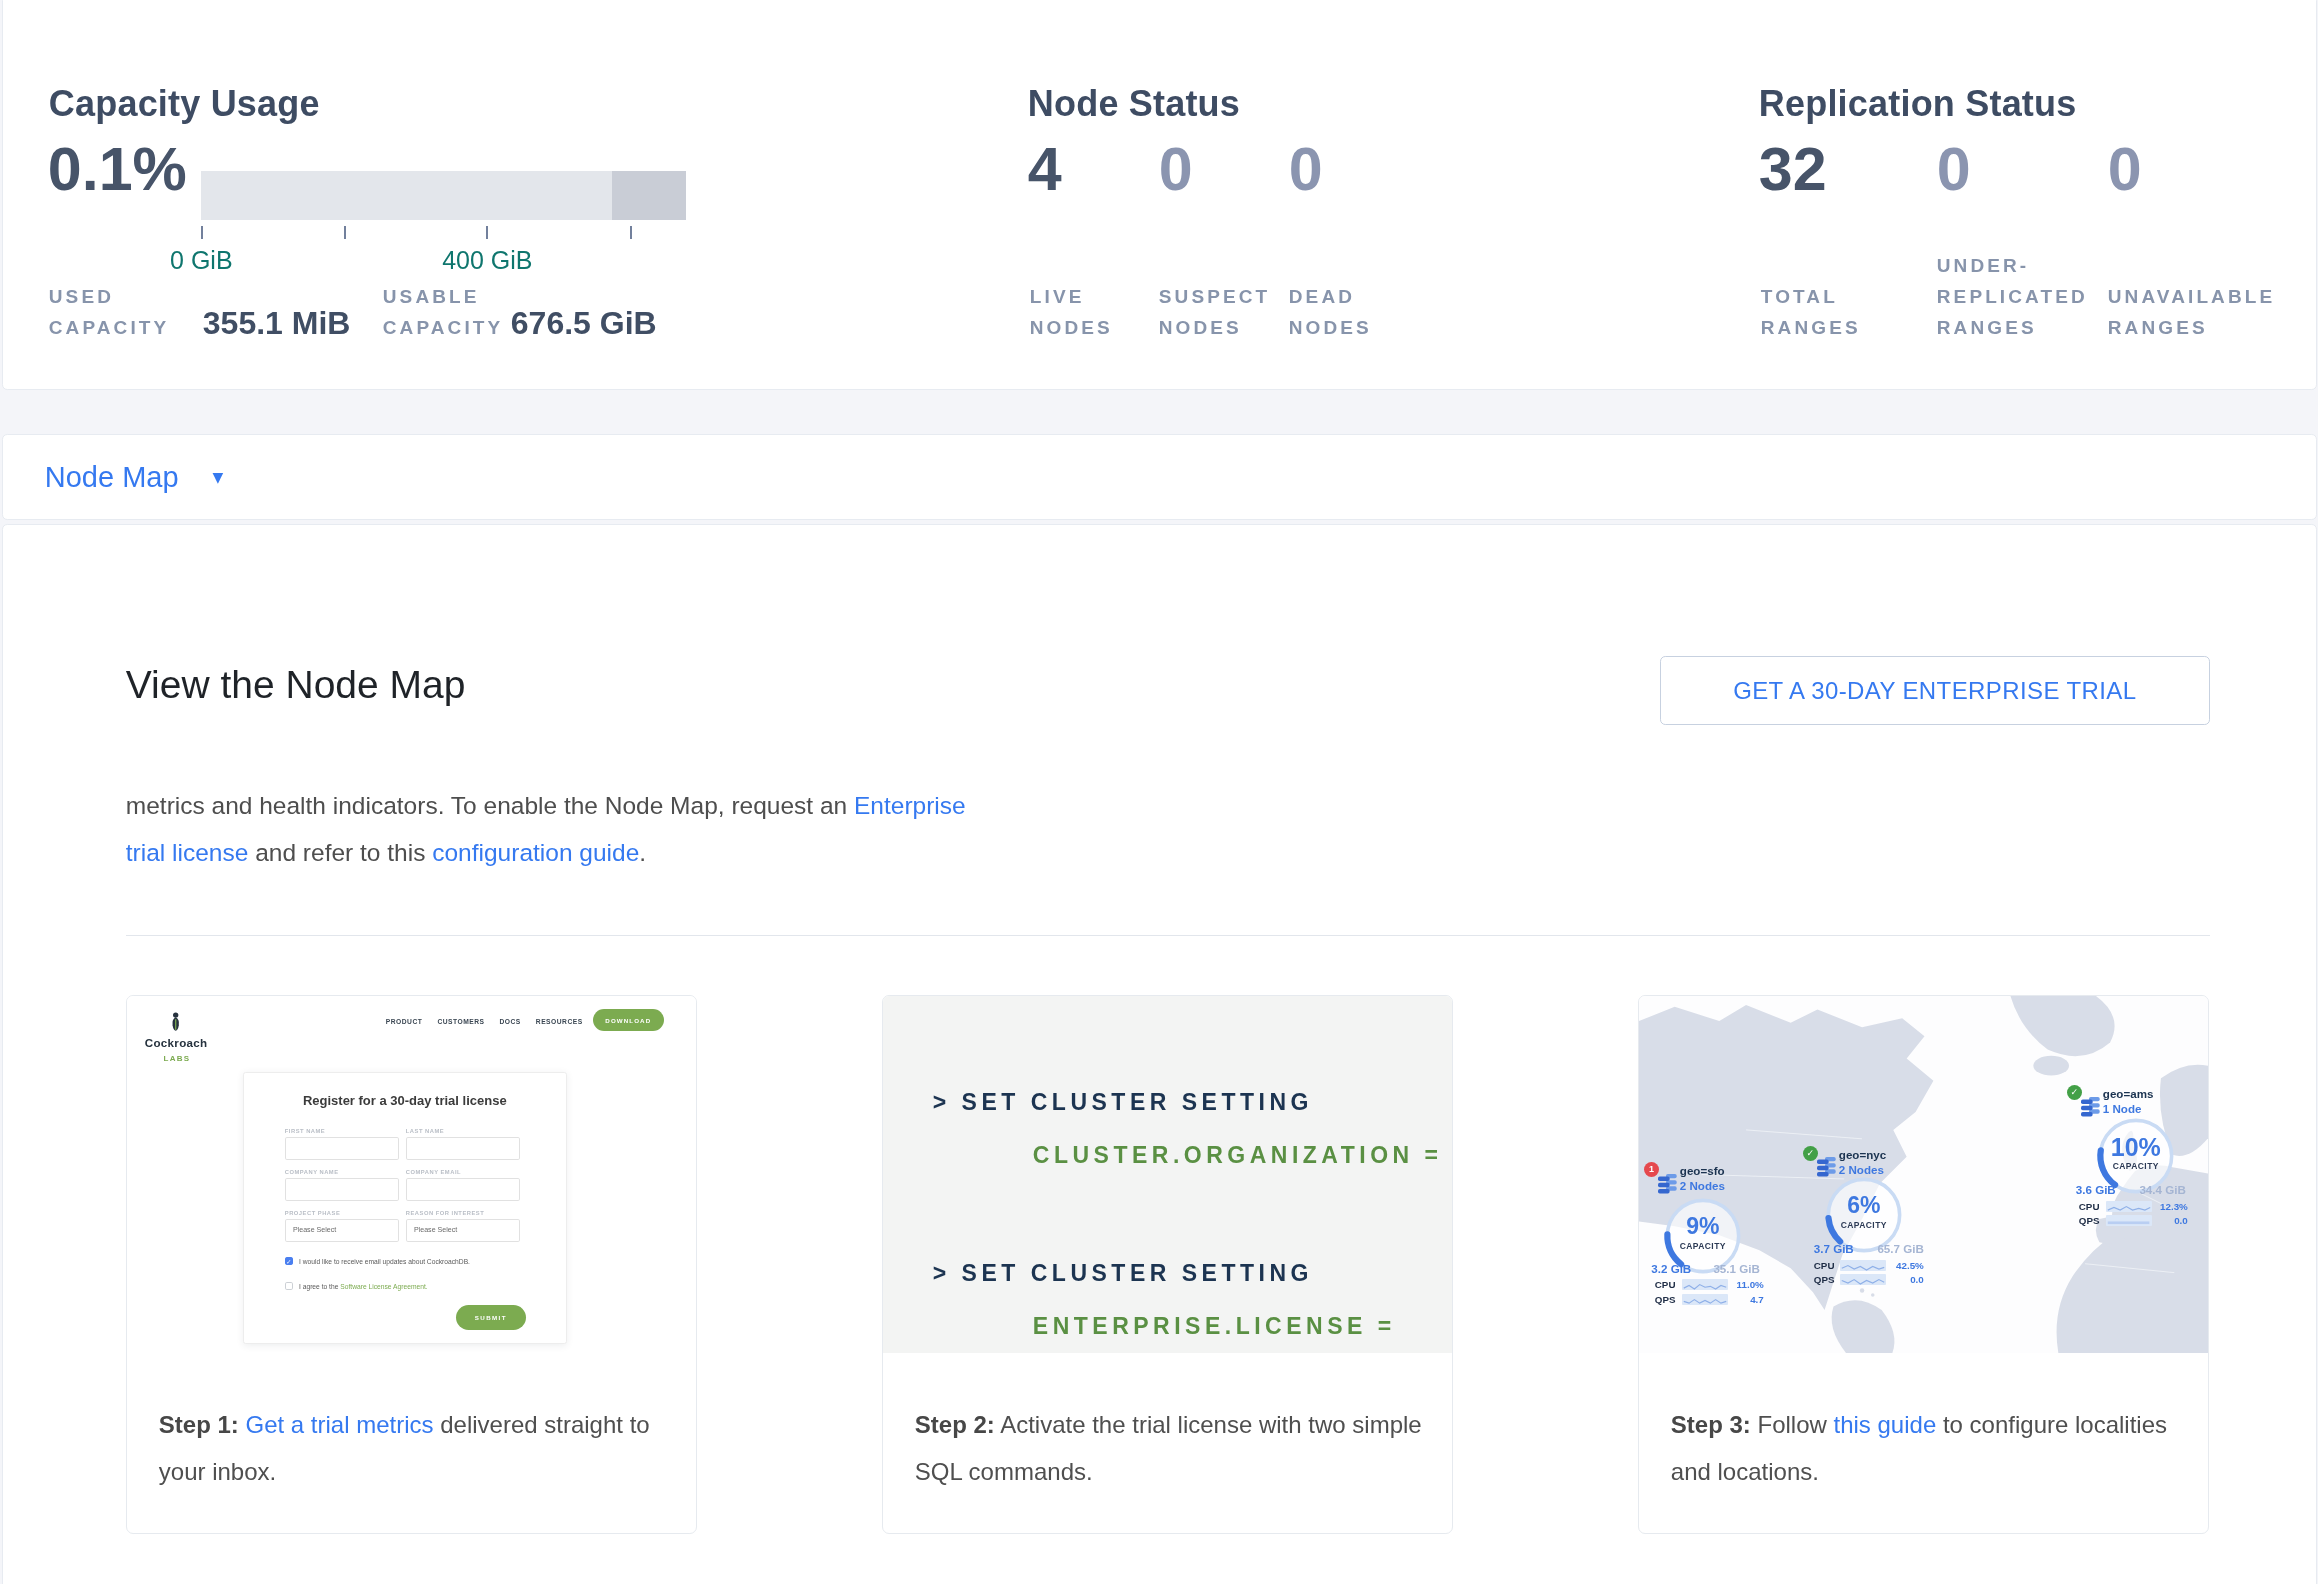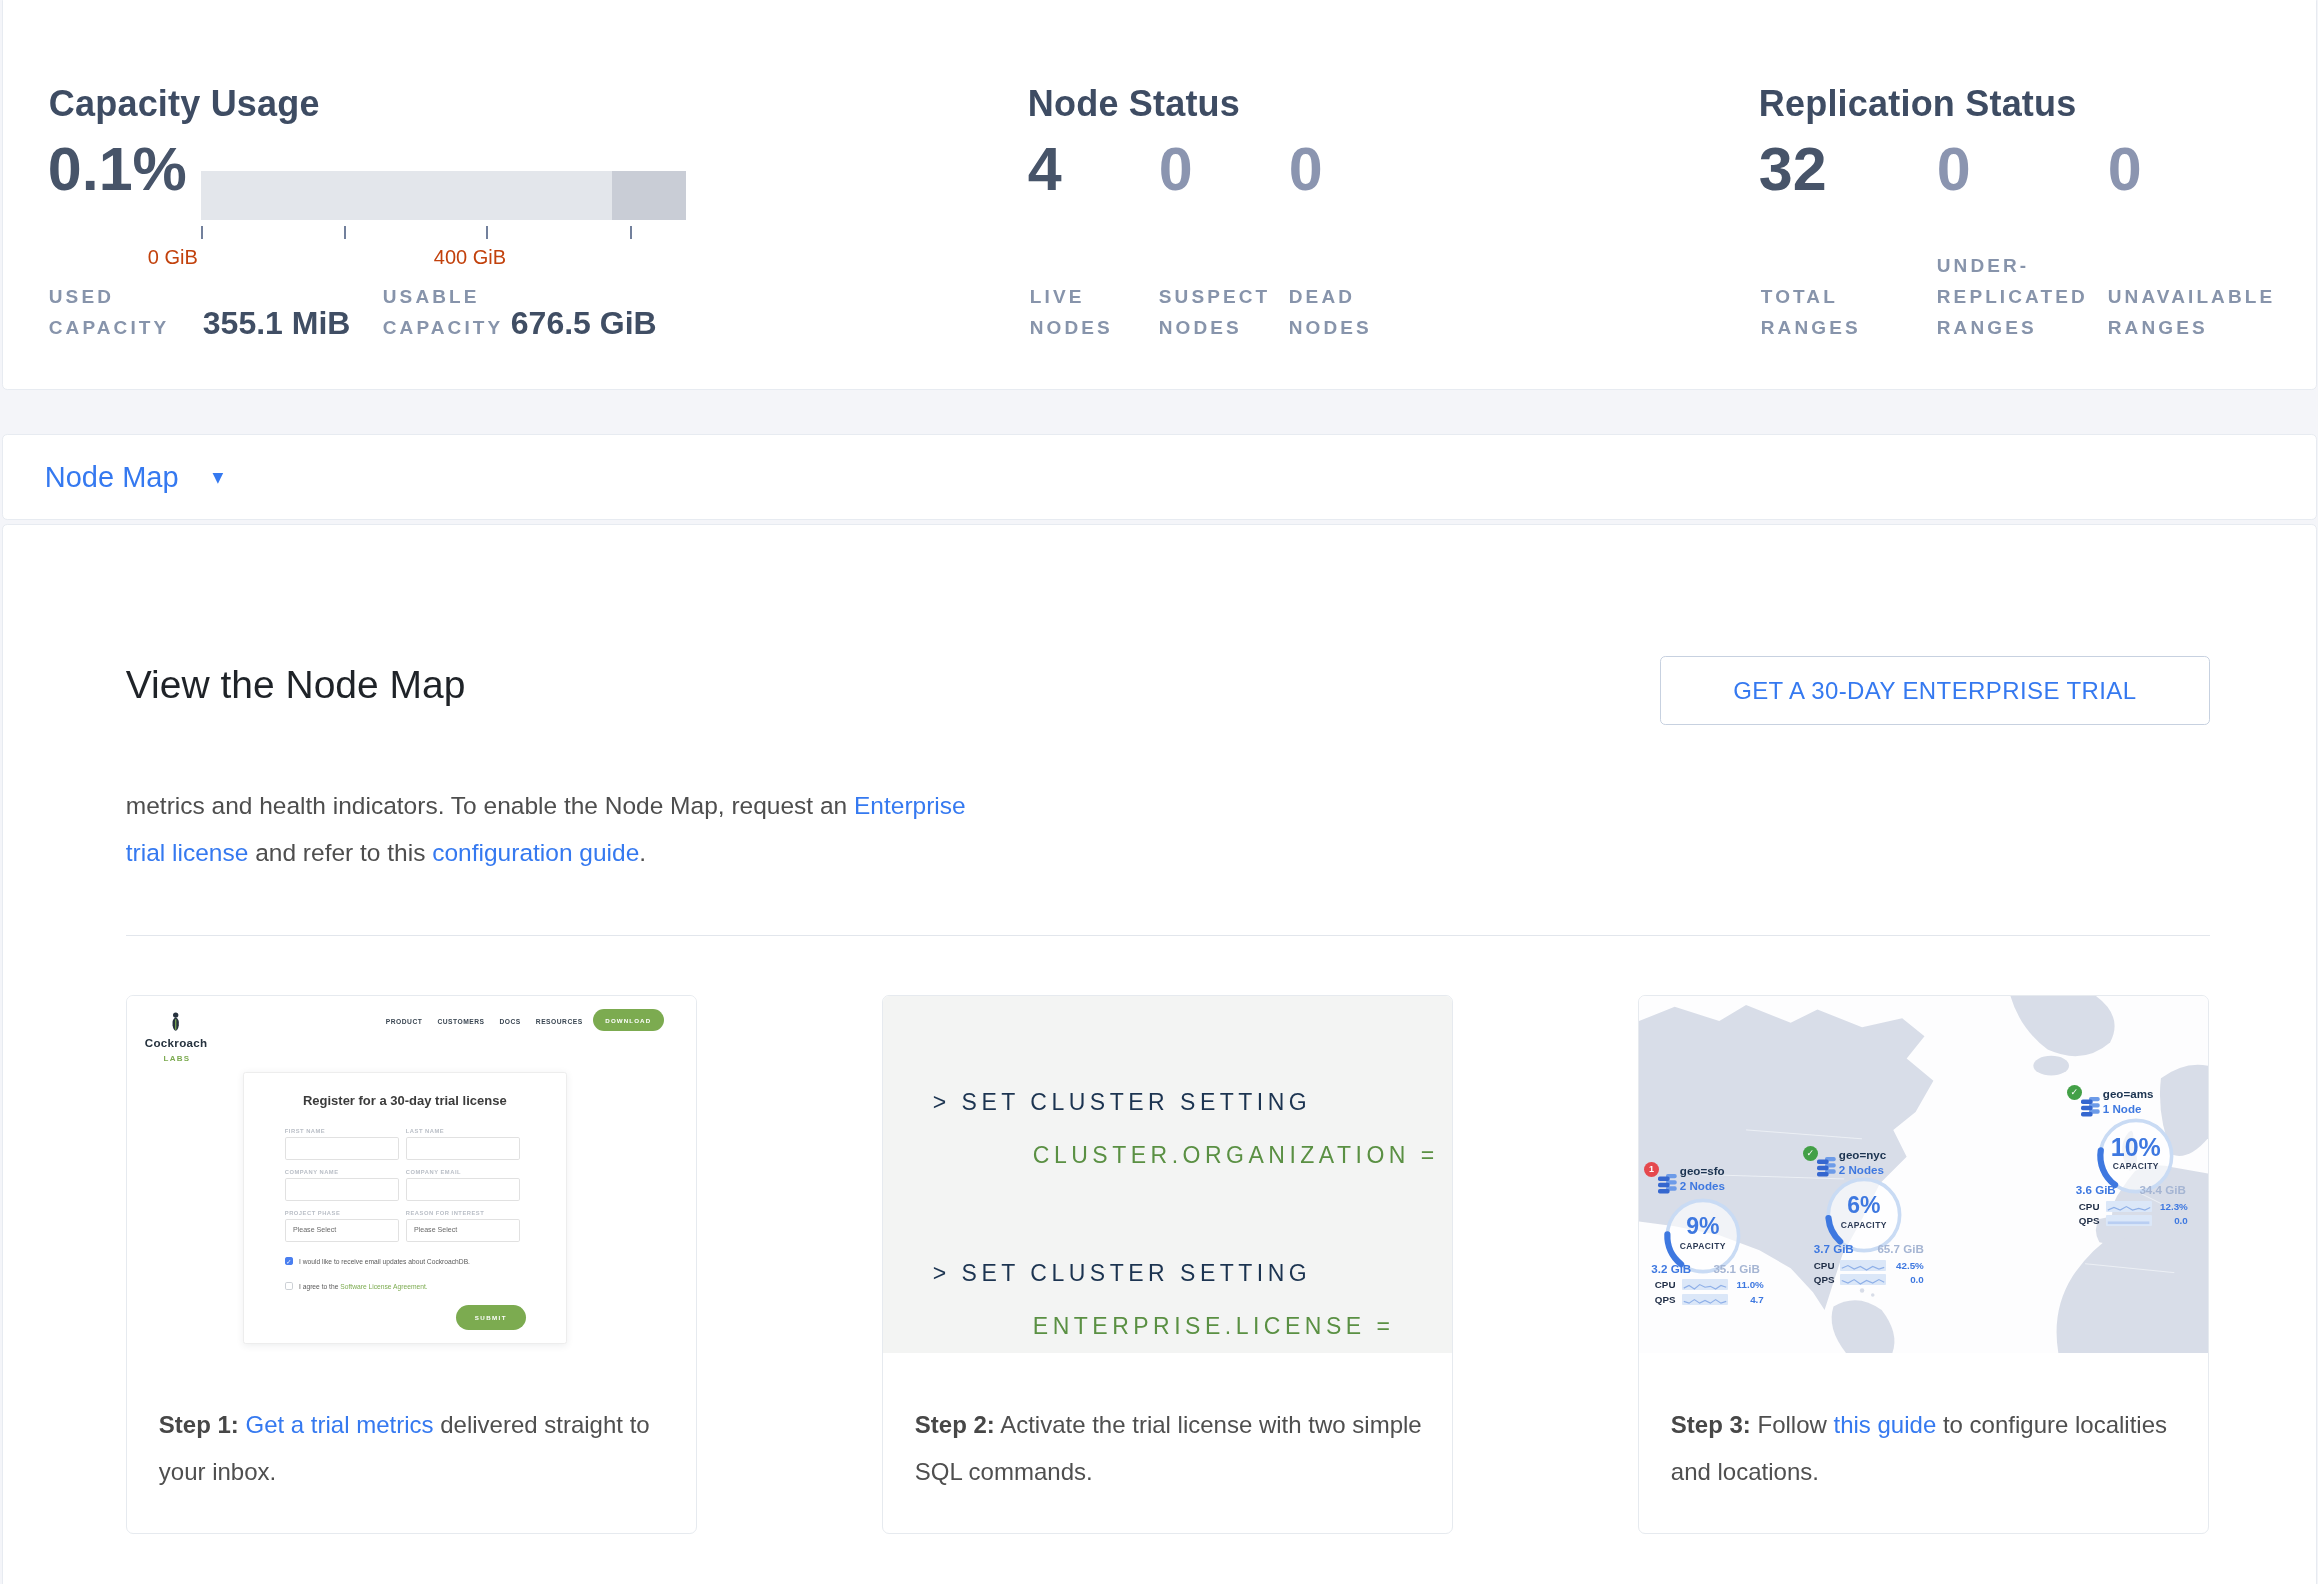--- a/index.html
+++ b/index.html
@@ -12,21 +12,21 @@
   .sec-title{position:absolute;top:57px;font-size:36px;font-weight:600;color:#3e4c63;letter-spacing:0.2px;}
   .big-num{position:absolute;top:143px;font-size:61px;font-weight:700;color:#475469;line-height:61px;}
   .big-num.dim{color:#8b95b0;}
   .stat-label{position:absolute;bottom:46px;font-size:19px;font-weight:600;letter-spacing:3.1px;
     color:#8794ab;line-height:31px;white-space:pre-line;}
   .stat-value{position:absolute;bottom:48px;font-size:32px;font-weight:700;color:#404e64;line-height:36px;}
 
   .cap-bar{position:absolute;left:198px;top:175px;width:485px;height:49px;background:#e3e6eb;}
   .cap-bar-dark{position:absolute;right:0;top:0;width:74px;height:49px;background:#c9cdd6;}
   .cap-tick{position:absolute;top:230px;width:1.8px;height:13.4px;background:#72809c;}
-  .cap-tick-label{position:absolute;top:250px;width:107px;font-size:20px;color:#c2410c;}
+  .cap-tick-label{position:absolute;top:250px;width:107px;text-align:center;font-size:25px;color:#0f766e;}
 
   
   .view-bar{position:absolute;left:1.8px;right:1.8px;top:434px;height:86px;background:#fff;
     border:0.9px solid #e7ebf1;border-radius:5.3px;display:flex;align-items:center;cursor:pointer;}
   .view-bar-inner{display:inline-flex;align-items:center;gap:34px;margin-left:42px;}
   .view-label{font-size:29px;color:#3579f0;}
   .view-caret{font-size:21.4px;color:#3579f0;}
 
   
   .main{position:absolute;left:1.8px;right:1.8px;top:524px;height:1061px;background:#fff;
@@ -65,21 +65,21 @@
     font-size:7.1px;color:#6a6a6a;line-height:21.4px;padding-left:7.1px;}
   .mf-cb-row{position:absolute;left:41px;display:flex;align-items:center;gap:6.2px;font-size:6.7px;color:#5a5a5a;}
   .mf-cb{width:8px;height:8px;border-radius:1.8px;border:0.9px solid #ccd0d5;background:#fff;flex:0 0 auto;}
   .mf-cb.checked{background:#4a7ff0;border-color:#4a7ff0;color:#fff;font-size:6.2px;line-height:8px;text-align:center;}
   .mf-link{color:#7cab50;}
   .mf-submit{position:absolute;left:212px;top:232px;width:70px;height:25px;border-radius:12.5px;background:#7cab50;
     color:#fff;font-size:6.2px;font-weight:700;letter-spacing:1.4px;display:flex;align-items:center;justify-content:center;}
 
   
   .sql-pane{background:#f3f4f3;}
-  .sql-line{position:absolute;font-size:23px;font-weight:400;letter-spacing:4.5px;color:#1c3451;white-space:nowrap;}
+  .sql-line{position:absolute;font-size:23px;font-weight:700;letter-spacing:4.5px;color:#1c3451;white-space:nowrap;}
   .sql-line.green{color:#5a9043;}
 
   
   .map-pane{background:#fdfdfe;}
   .map-svg{position:absolute;left:0;top:0;}
   .nm{position:absolute;font-weight:700;}
   .nm-badge{width:15px;height:15px;border-radius:50%;color:#fff;font-size:9px;line-height:15px;text-align:center;font-weight:700;}
   .nm-badge.err{background:#e5484d;} .nm-badge.ok{background:#43a047;}
   .nm-name{font-size:11.6px;color:#1b3350;}
   .nm-nodes{font-size:11.6px;color:#3e78e0;}

